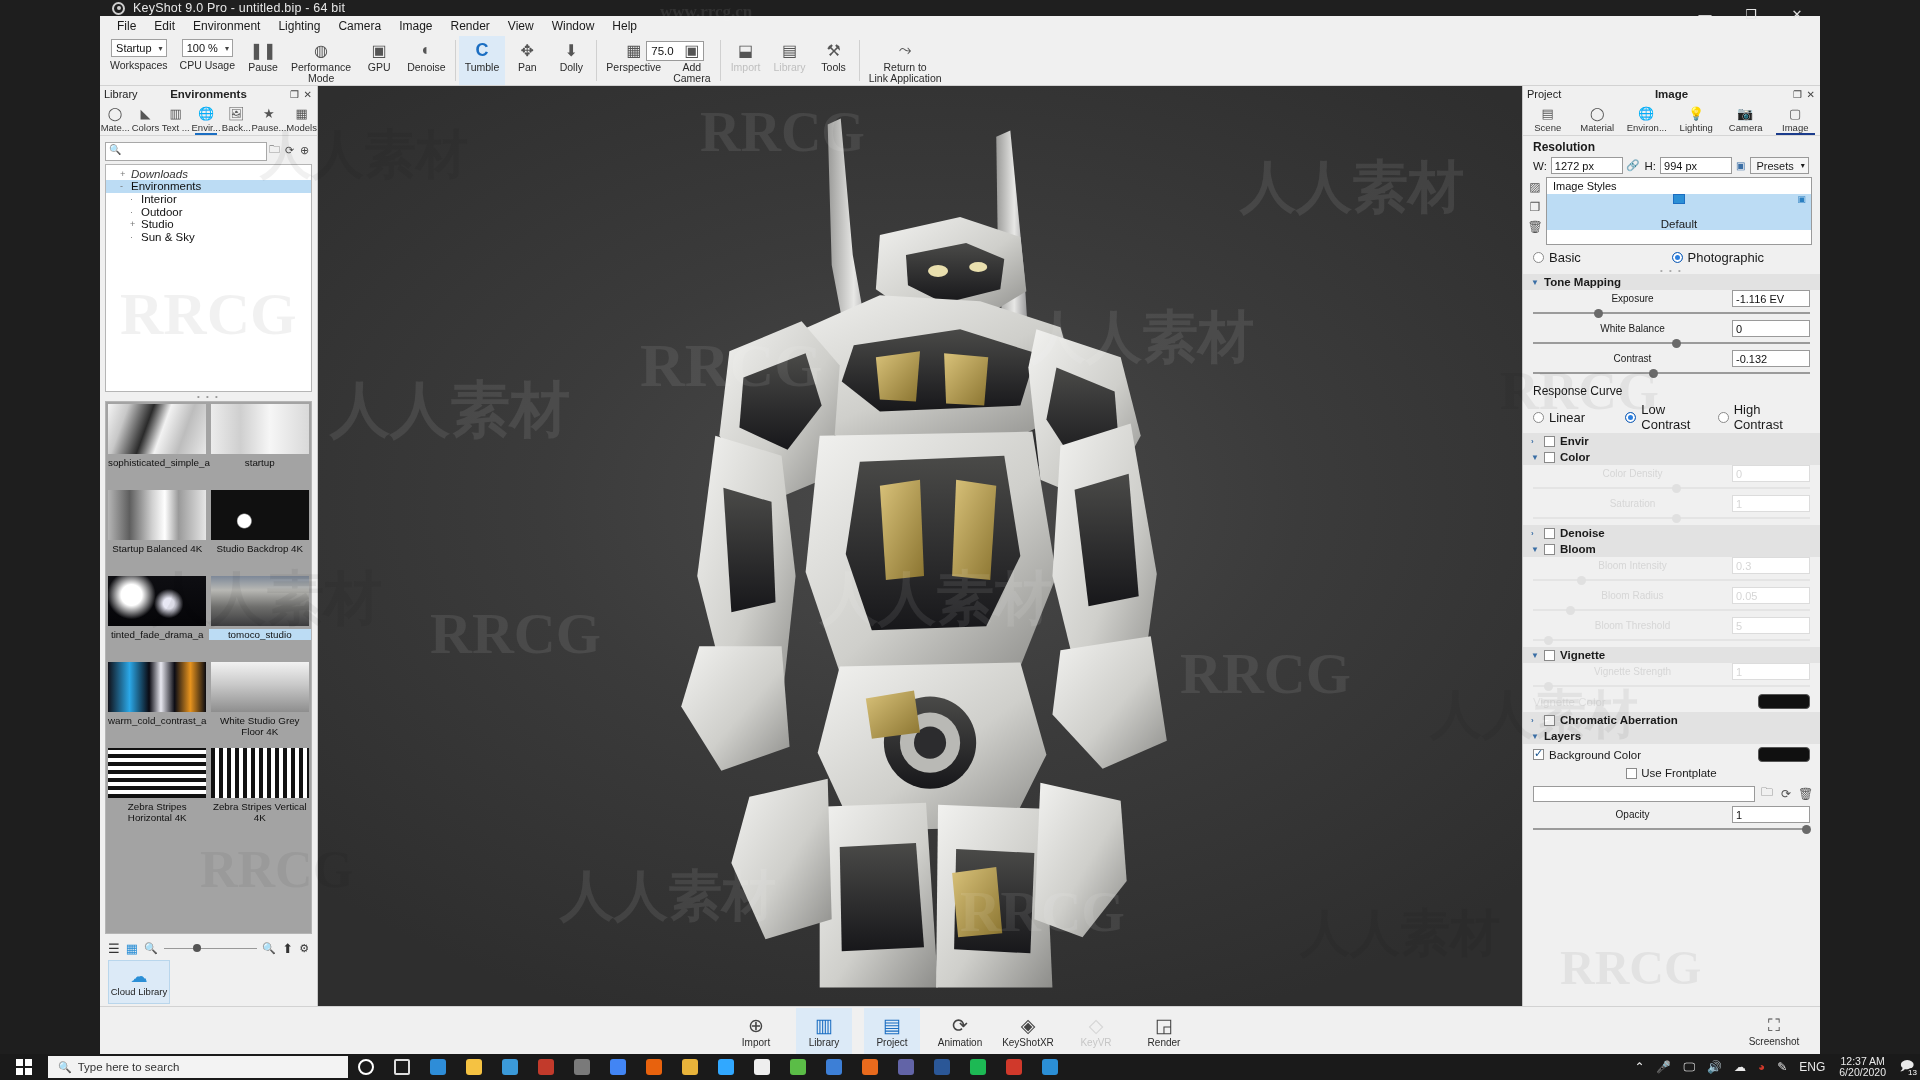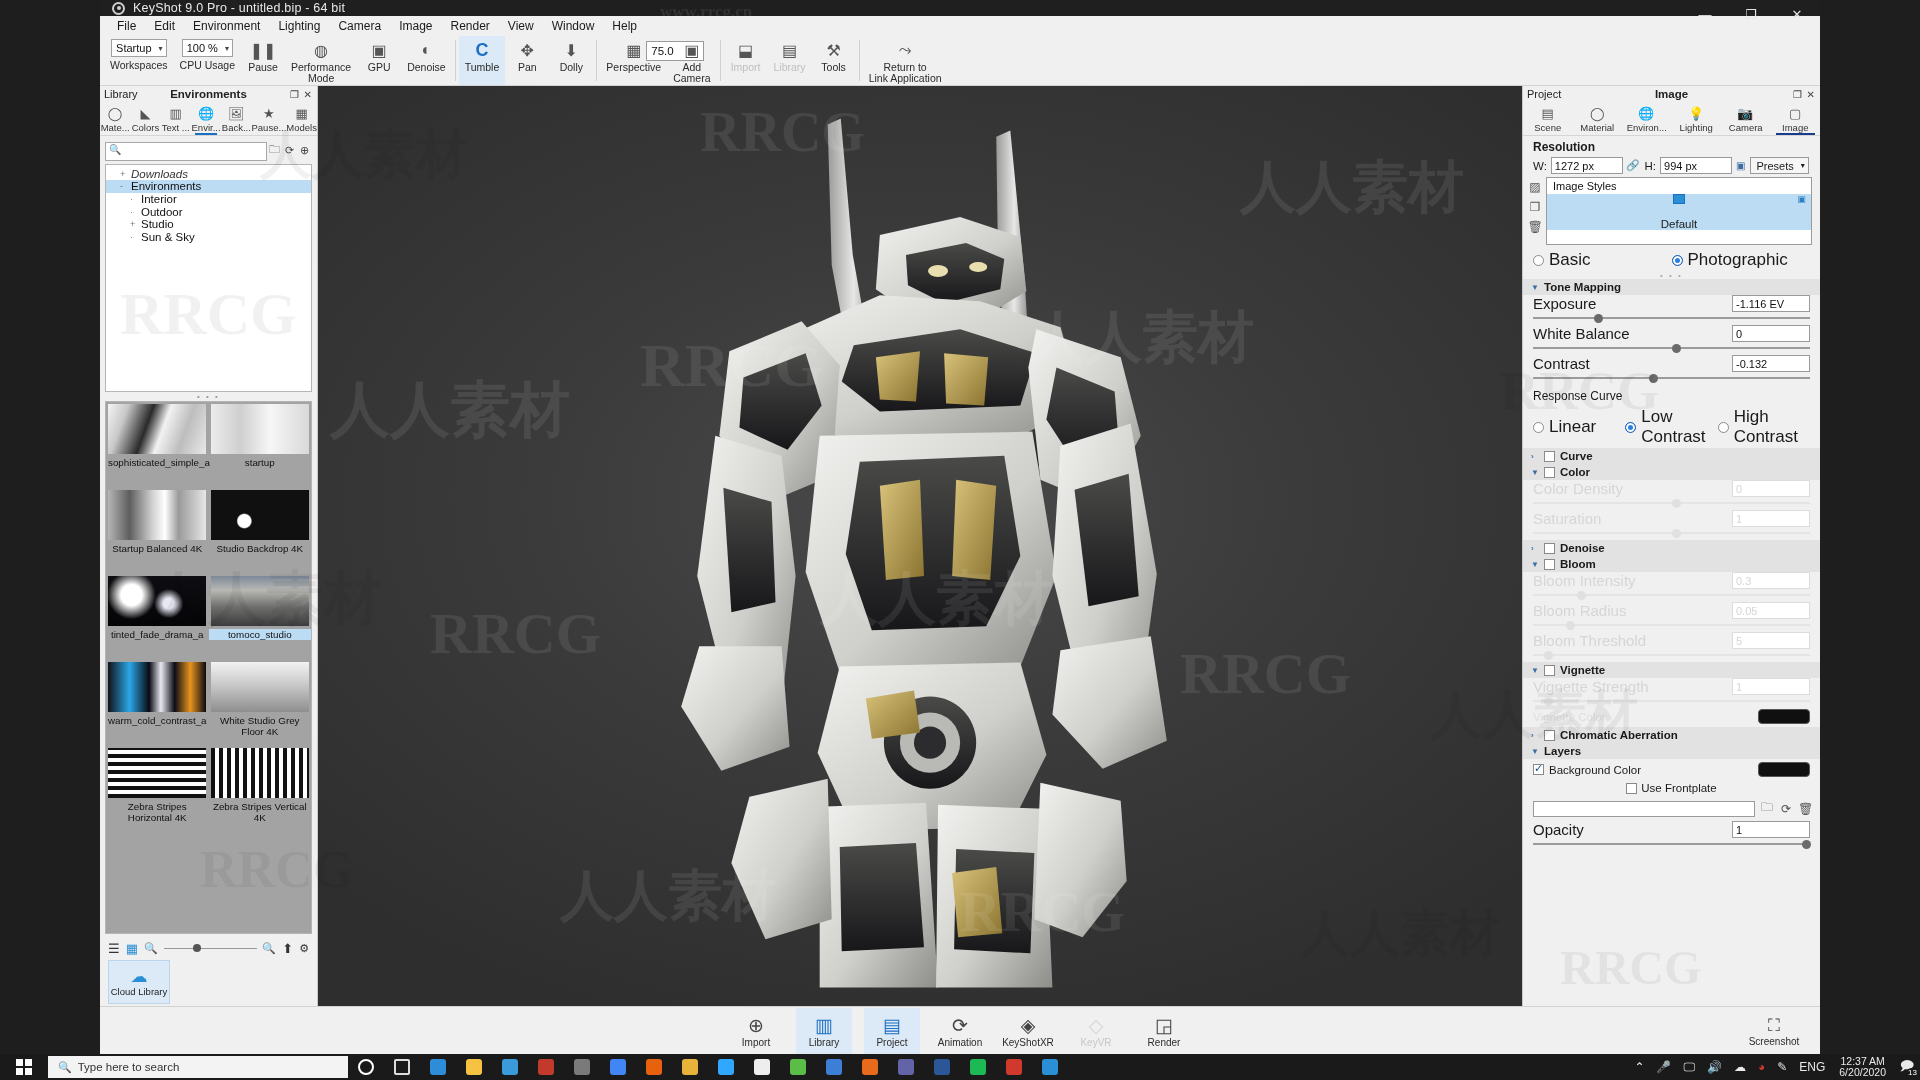--- a/index.html
+++ b/index.html
@@ -146,39 +146,39 @@
   .styles-wrap { display:flex; padding:2px 8px 2px 4px; gap:3px; }
   .styles-side { width:16px; display:flex; flex-direction:column; gap:6px;
      align-items:center; padding-top:3px; font-size:12px; color:#555;}
   .styles-box { flex:1; border:1px solid #9a9a9a; background:#fff; height:68px; }
   .styles-hdr { font-size:11px; padding:2px 6px; color:#111;}
   .styles-item { background:#bcdcf4; font-size:11.5px; padding:0 6px;
      display:flex; align-items:center; gap:14px; position:relative;flex-direction:column;}
   .styles-item .sq { width:12px;height:10px; background:#2b8fd6; border:1px solid #1b6ec2;}
   .styles-item .lk { position:absolute; right:5px; font-size:9px; color:#2b7fc0;}
 
-  .radiorow { display:flex; padding:3px 10px 1px 10px; font-size:17px; }
+  .radiorow { display:flex; padding:3px 10px 1px 10px; font-size:13px; }
   .radiorow > div { flex:1; display:flex; align-items:center; gap:5px;}
   .rd { width:11px;height:11px;border-radius:50%;border:1px solid #8a8a8a;
      background:#fff; flex:none;}
   .rd.on { background:#2b7fe0; border-color:#1f63b5; box-shadow:inset 0 0 0 2px #fff; }
 
   .dots { text-align:center; font-size:8px; color:#aaa; letter-spacing:2px; height:8px;}
 
   .grp { background:#e2e2e2; display:flex; align-items:center; gap:5px;
      padding:2px 8px 2px 8px; font-weight:bold; font-size:11.5px; }
   .grp .arr { font-size:8px; color:#3a6ea5; width:8px; }
   .cb { width:11px;height:11px;border:1px solid #8a8a8a;background:#fff; flex:none;}
   .cb.on { background:#fff; position:relative; }
   .cb.on:after{ content:'✓'; position:absolute; left:0px; top:-3px; font-size:11px;
      color:#16528c; }
 
   .sld { padding:0 10px 3px 10px; }
   .sld .lblrow { display:flex; align-items:center; }
-  .sld .lbl { flex:1; font-size:15px;}
+  .sld .lbl { flex:1; font-size:10px;text-align:center;}
   .sld .val { width:78px; }
   .sld .track { height:9px; position:relative; margin-top:1px;}
   .sld .track .tr { position:absolute; top:4px; left:0; right:0; height:1.5px;
      background:#9b9b9b;}
   .sld .track .kn { position:absolute; top:0.5px; width:9px;height:9px;border-radius:50%;
      background:#6a6a6a;}
   .sld.dis .lbl, .sld.dis .val { color:#d6d6d6; }
   .sld.dis .track .tr { background:#e4e4e4;}
   .sld.dis .track .kn { background:#e0e0e0;}
 
@@ -675,21 +675,21 @@
             <div>
               <span class="rd"></span>
               <span>High Contrast</span>
             </div>
           </div>
 
         <div id="lower-groups">
             <div class="grp">
               <span class="arr">›</span>
               <span class="cb"></span>
-              <span>Curve</span>
+              <span>Envir</span>
             </div>
             <div class="grp">
               <span class="arr">▼</span>
               <span class="cb"></span>
               <span>Color</span>
             </div>
             <div class="sld dis">
               <div class="lblrow">
                 <div class="lbl">Color Density</div>
                 <div class="fld val dis">0</div>

